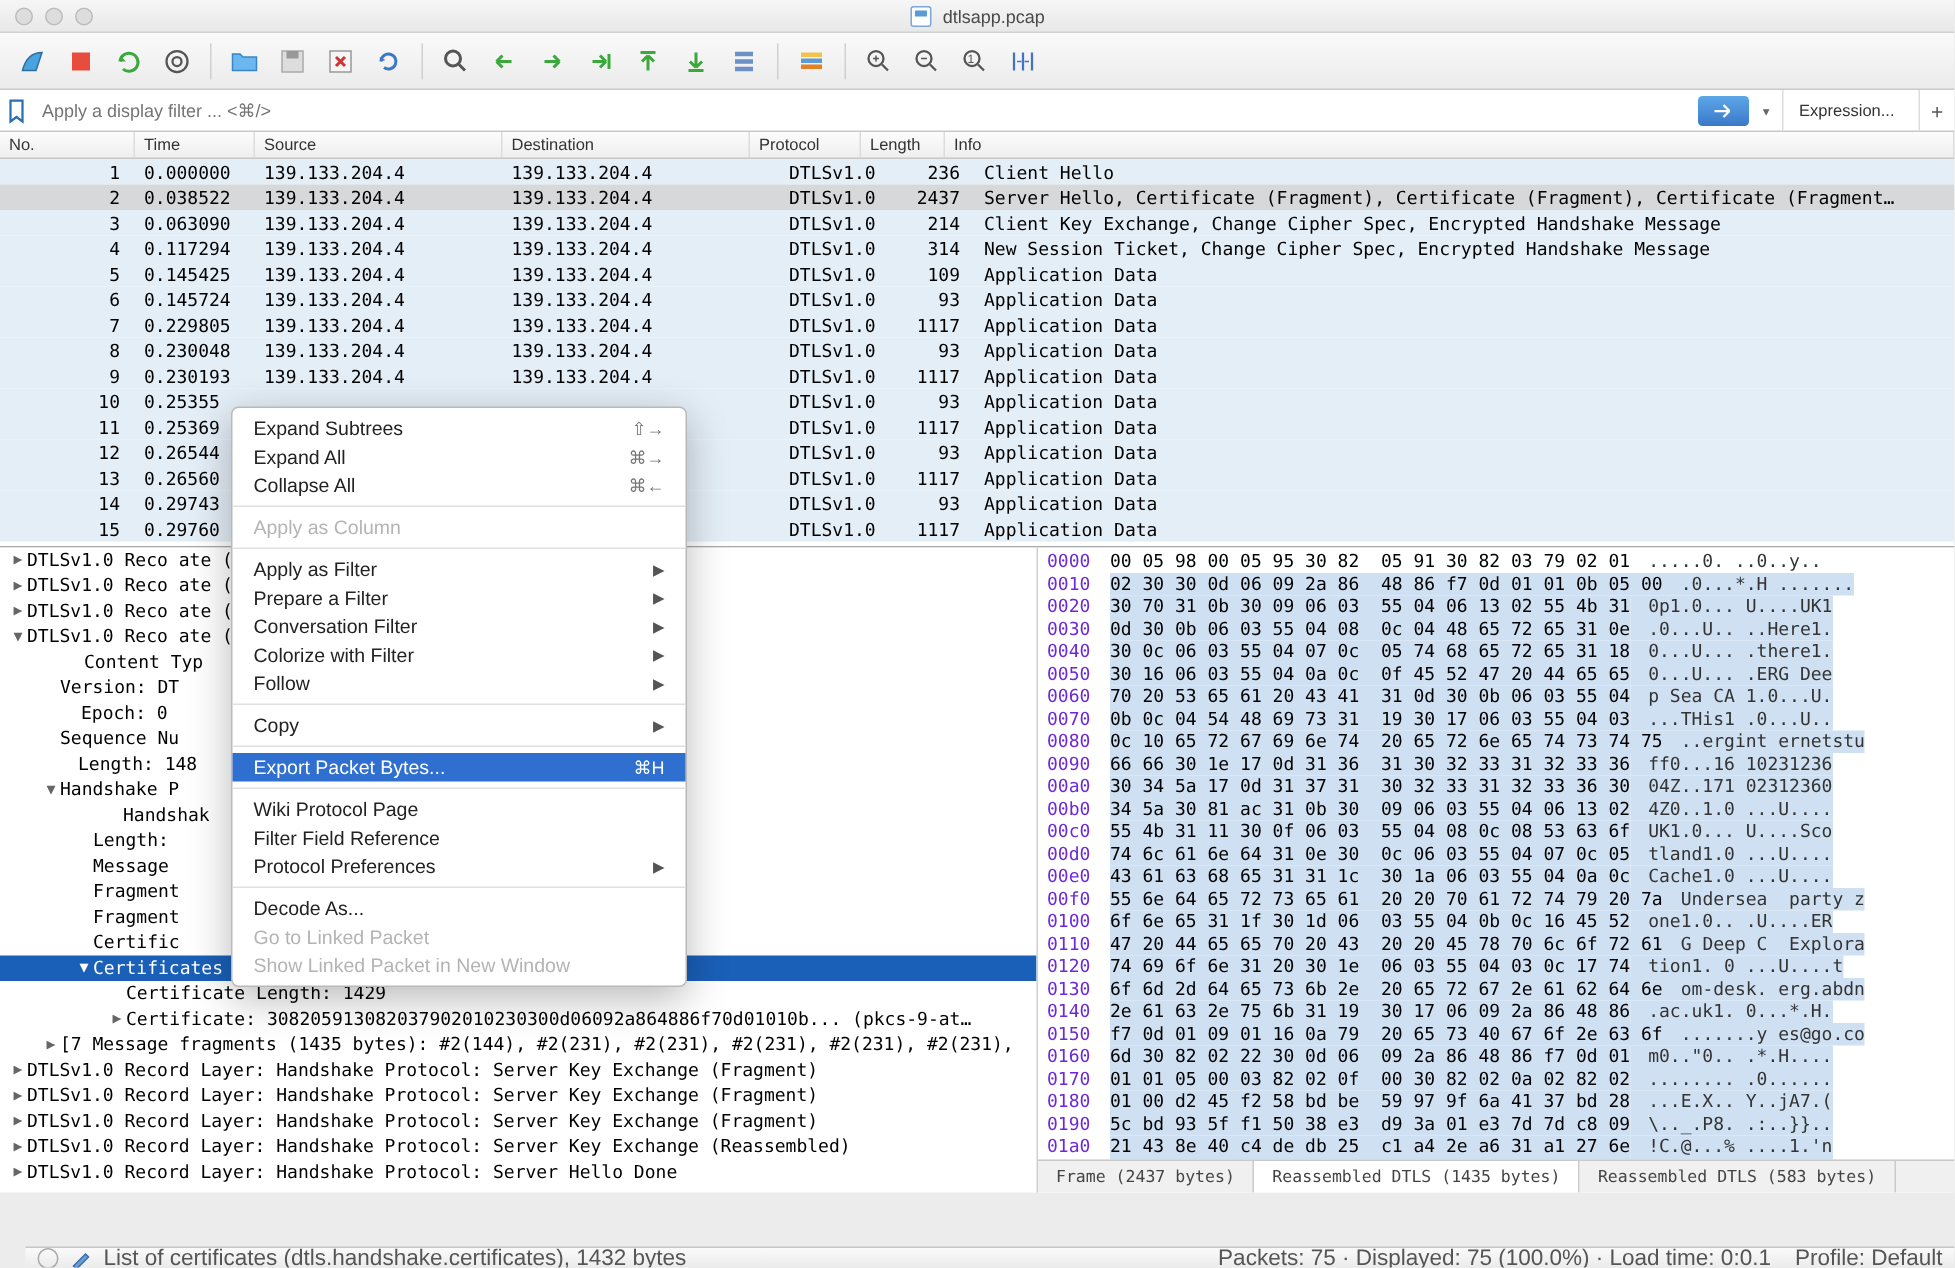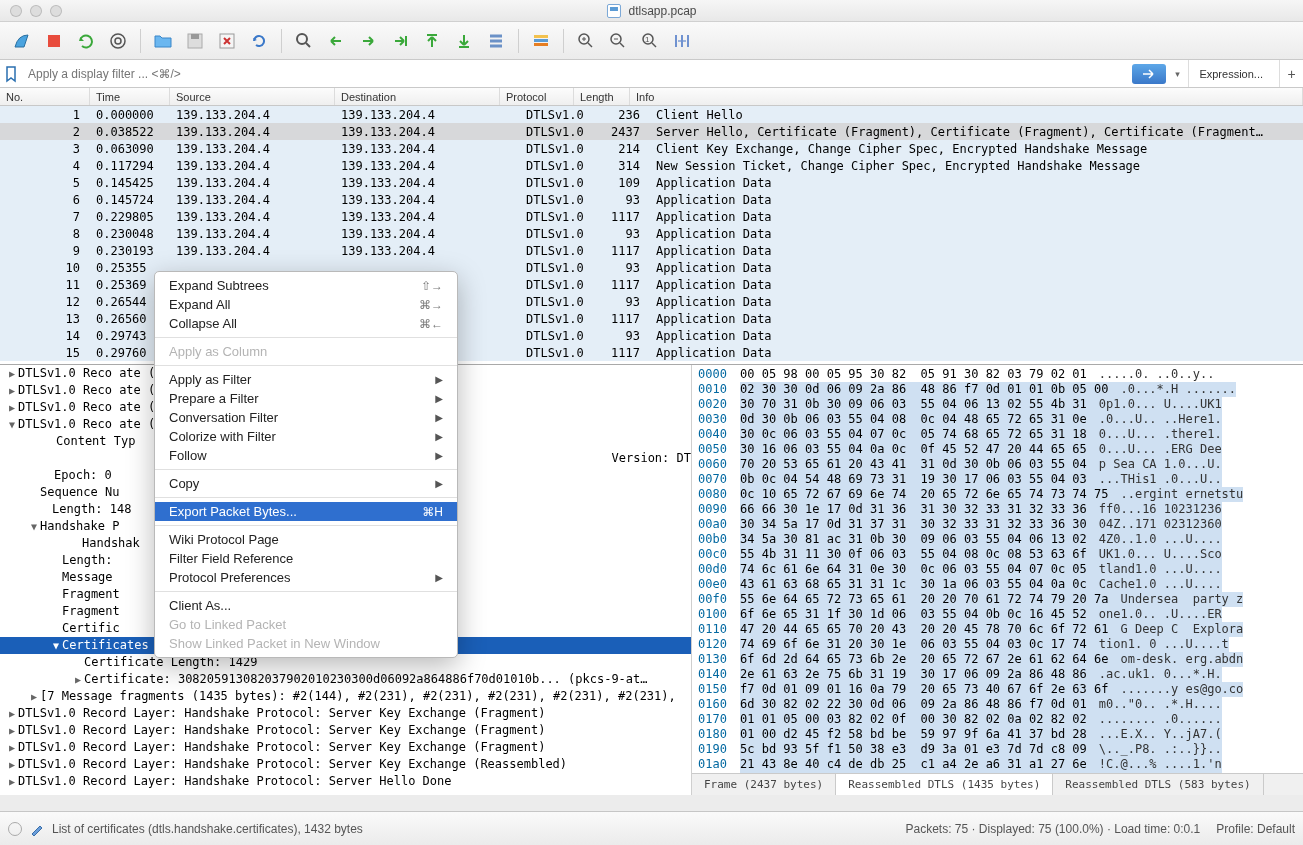--- a/index.html
+++ b/index.html
@@ -29,28 +29,28 @@
 .pkt-cell { padding: 0 6px; overflow: hidden; }
 .mid-split { display: flex; border-top: 1px solid #a9a9a9; height: 431px; }
 .tree-pane { width: 692px; background: #fff; overflow: hidden; font-family: Menlo, Consolas, monospace; font-size: 12px; line-height: 17px; border-right: 1px solid #cfcfcf; }
 .tree-row { display:flex; align-items:center; height:17px; white-space: nowrap; padding-left: 4px; }
 .tree-row .arr { width: 12px; text-align: center; color: #666; font-size: 10px; flex-shrink: 0; }
 .tree-row.selected { background: #1a5fb8; color: #fff; }
 .tree-row.selected .arr { color:#fff; }
 .hex-pane { flex: 1; background: #fff; overflow: hidden; font-family: Menlo, Consolas, monospace; font-size: 12px; line-height: 15px; position: relative; }
 .hex-scroll { padding: 2px 6px; }
 .hex-row { display: flex; white-space: pre; }
-.hex-off { color: #0369a1; width: 42px; flex-shrink:0;}
+.hex-off { color: #6d28d9; width: 42px; flex-shrink:0;}
 .hex-bytes { flex-shrink:0; }
 .hex-ascii { color: #333; padding-left: 12px; }
 .hex-row.hl .hex-bytes, .hex-row.hl .hex-ascii { background: #cfe0f2; }
 .hex-tabs { position: absolute; bottom: 0; left:0; right:0; height: 22px; background: #f0f0f0; border-top: 1px solid #cacaca; display: flex; }
 .hex-tab { padding: 3px 12px; border-right: 1px solid #cacaca; font-size: 11px; color: #444; }
 .hex-tab.active { background: #fff; }
-.statusbar { position:absolute; bottom:0; left:0; right:0; height: 34px; background: linear-gradient(#fafafa,#ebebeb); border-top:1px solid #c6c6c6; display:flex; align-items:center; padding: 0 8px; font-size: 12px; color: #555; gap: 10px; }
+.statusbar { position:absolute; bottom:0; left:17px; right:0; height: 14px; background: linear-gradient(#fafafa,#ebebeb); border-top:1px solid #c6c6c6; display:flex; align-items:center; padding: 0 8px; font-size: 15px; color: #555; gap: 10px; }
 .status-left { display:flex; align-items:center; gap:8px; }
 .status-right { margin-left:auto; display:flex; gap:16px; }
 .circ-ico { width:14px; height:14px; border:1.5px solid #aaa; border-radius:50%; }
 .edit-ico { width:14px; height:14px; }
 
 
 .ctx-menu { position: absolute; top: 271px; left: 154px; width: 304px; background: #fff; border: 1px solid #b9b9b9; border-radius: 5px; box-shadow: 0 8px 28px rgba(0,0,0,.28); padding: 4px 0; font-size: 13px; z-index: 100; }
 .ctx-item { height: 19px; display:flex; align-items:center; padding: 0 14px; color: #222; position: relative; }
 .ctx-item.disabled { color: #b4b4b4; }
 .ctx-item.hl { background: #2f6fcf; color: #fff; }
@@ -391,21 +391,21 @@
         <span>DTLSv1.0 Reco                              ate (Fragment)</span>
       </div>
       <div class="tree-row" style="padding-left: 6px;">
         <span class="arr">▼</span>
         <span>DTLSv1.0 Reco                              ate (Reassembled)</span>
       </div>
       <div class="tree-row" style="padding-left: 44px;">
         <span class="arr"></span>
         <span>Content Typ</span>
       </div>
-      <div class="tree-row" style="padding-left: 28px; justify-content: flex-end;">
+      <div class="tree-row" style="padding-left: 28px;">
         <span class="arr"></span>
         <span>Version: DT</span>
       </div>
       <div class="tree-row" style="padding-left: 42px; text-align: right;">
         <span class="arr"></span>
         <span>Epoch: 0</span>
       </div>
       <div class="tree-row" style="padding-left: 28px;">
         <span class="arr"></span>
         <span>Sequence Nu</span>
@@ -586,21 +586,21 @@
     </div>
     <div class="ctx-item">
       <span>Filter Field Reference</span>
     </div>
     <div class="ctx-item">
       <span>Protocol Preferences</span>
       <span class="sub">▶</span>
     </div>
     <div class="ctx-sep"></div>
     <div class="ctx-item">
-      <span>Client As...</span>
+      <span>Decode As...</span>
     </div>
     <div class="ctx-item disabled">
       <span>Go to Linked Packet</span>
     </div>
     <div class="ctx-item disabled">
       <span>Show Linked Packet in New Window</span>
     </div>
   </div>
 
 </body></html>

